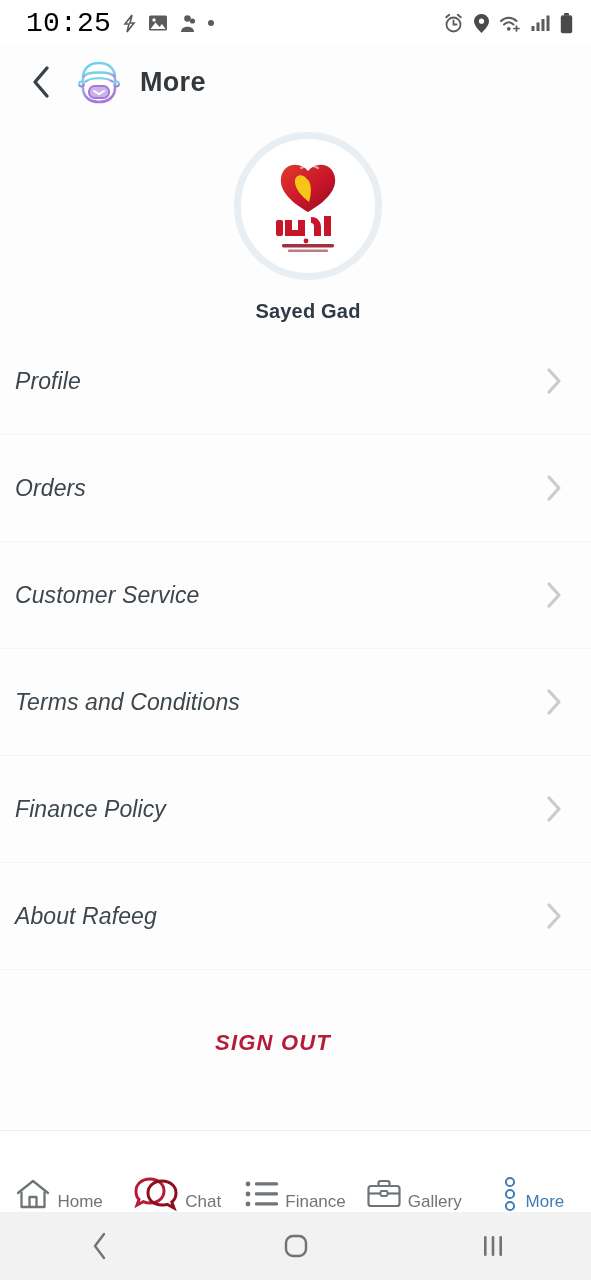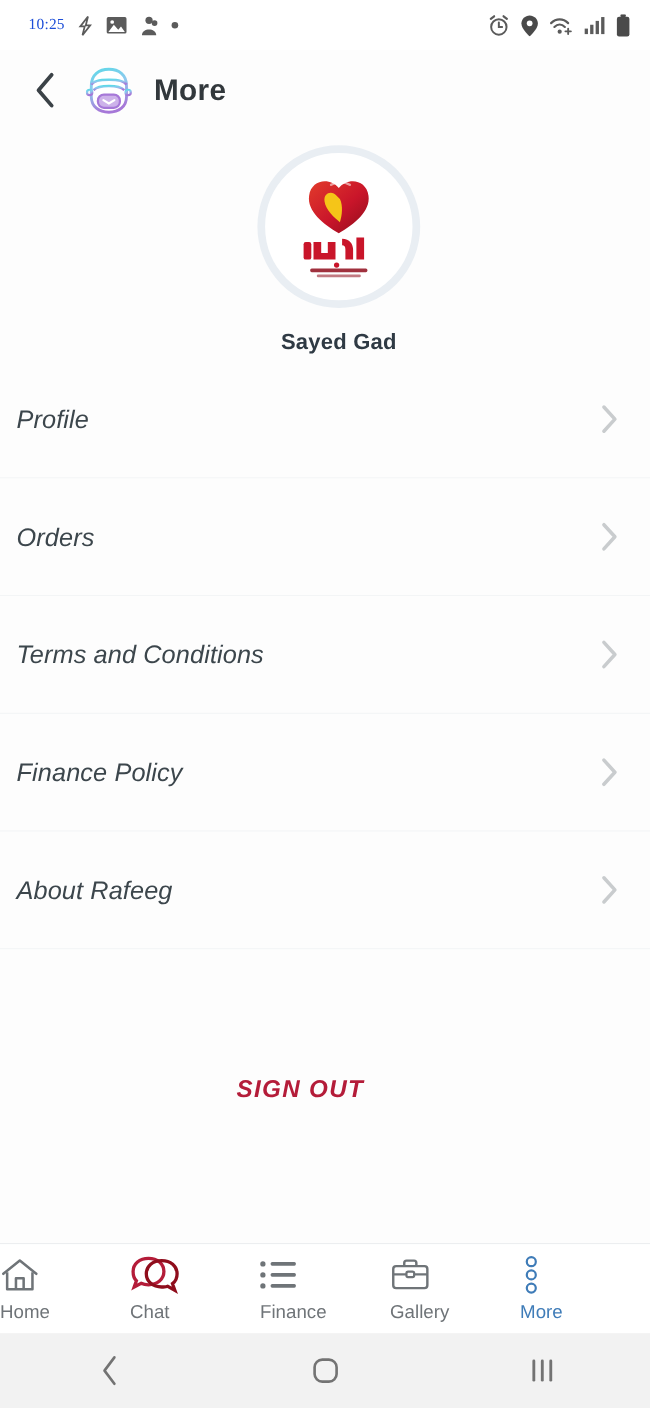--- a/index.html
+++ b/index.html
@@ -11,21 +11,21 @@
   }
   .phone { width:591px; height:1280px; display:flex; flex-direction:column; background:#fdfdfd; }
 
   
   .statusbar {
     height:46px; flex:0 0 46px;
     display:flex; align-items:center; justify-content:space-between;
     padding:0 18px 0 26px; background:#ffffff;
   }
   .sb-left { display:flex; align-items:center; gap:11px; }
-  .sb-time { font-size:14px; color:#1d4ed8; letter-spacing:.2px; font-family:Liberation Serif, serif; }
+  .sb-time { font-size:28px; color:#000000; letter-spacing:.2px; font-family:Liberation Mono, monospace; }
   .sb-right { display:flex; align-items:center; gap:9px; }
   .sb-ico { display:block; }
 
   
   .appbar {
     height:72px; flex:0 0 72px;
     display:flex; align-items:center; gap:16px;
     padding:0 24px; background:#fdfdfd;
   }
   .back-btn { width:34px; height:34px; display:flex; align-items:center; justify-content:center; }
@@ -67,21 +67,21 @@
     padding:0 45px 14px 0; background:#fdfdfd;
   }
   .signout { font-size:22px; font-weight:bold; color:#b41c39; letter-spacing:1.2px; }
 
   
   .tabbar {
     height:82px; flex:0 0 82px;
     display:flex; align-items:center;
     background:#ffffff; border-top:1px solid #eceef0;
   }
-  .tab { flex:1 1 0; display:flex; flex-direction:column; align-items:flex-start; justify-content:center; gap:6px; height:100%; }
+  .tab { flex:1 1 0; display:flex; flex-direction:row; align-items:flex-end; justify-content:center; gap:6px; height:100%; }
   .tab-ico { height:36px; display:flex; align-items:center; justify-content:center; }
   .tab-label { font-size:17px; color:#6f7478; }
   .tab.active .tab-label { color:#3f7cb8; }
 
   
   .navbar {
     height:68px; flex:0 0 68px;
     display:flex; align-items:center; justify-content:space-around;
     background:#f2f2f2;
   }
@@ -208,20 +208,26 @@
       </svg>
     </div>
 
     <div class="menu-row">
       <span class="menu-label">Orders</span>
       <svg class="chev" viewBox="0 0 26 32">
         <path d="M8 5 L18 16 L8 27" fill="none" stroke="#c9ccce" stroke-width="3.2" stroke-linecap="round" stroke-linejoin="round"></path>
       </svg>
     </div>
 
+    <div class="menu-row">
+      <span class="menu-label">Customer Service</span>
+      <svg class="chev" viewBox="0 0 26 32">
+        <path d="M8 5 L18 16 L8 27" fill="none" stroke="#c9ccce" stroke-width="3.2" stroke-linecap="round" stroke-linejoin="round"></path>
+      </svg>
+    </div>
 
     <div class="menu-row">
       <span class="menu-label">Terms and Conditions</span>
       <svg class="chev" viewBox="0 0 26 32">
         <path d="M8 5 L18 16 L8 27" fill="none" stroke="#c9ccce" stroke-width="3.2" stroke-linecap="round" stroke-linejoin="round"></path>
       </svg>
     </div>
 
     <div class="menu-row">
       <span class="menu-label">Finance Policy</span>

